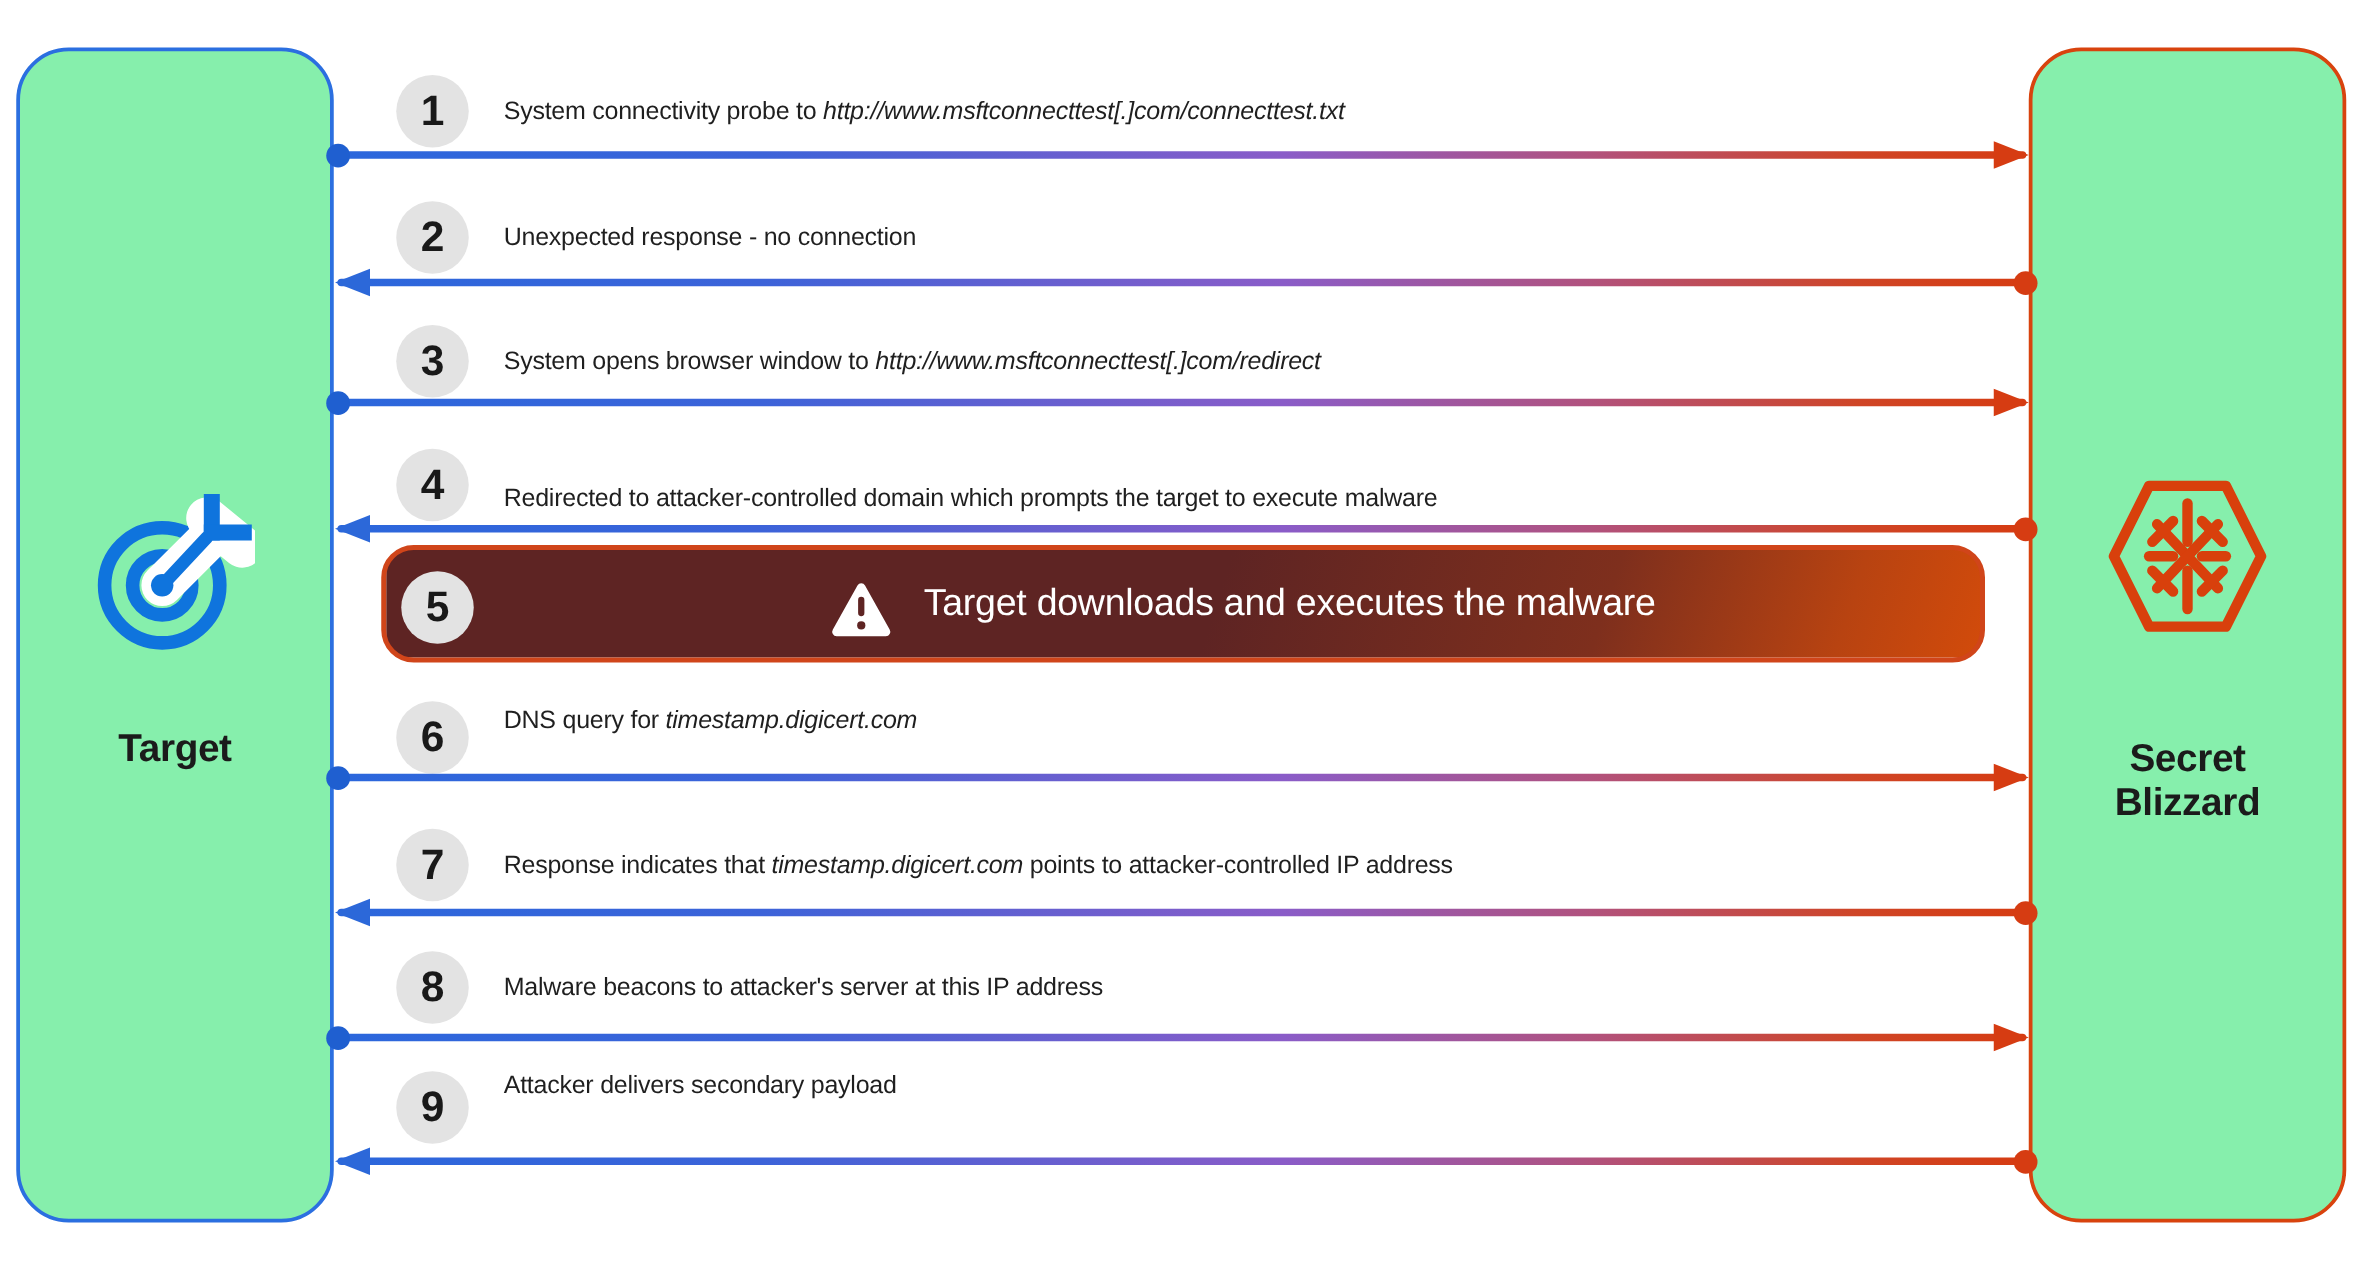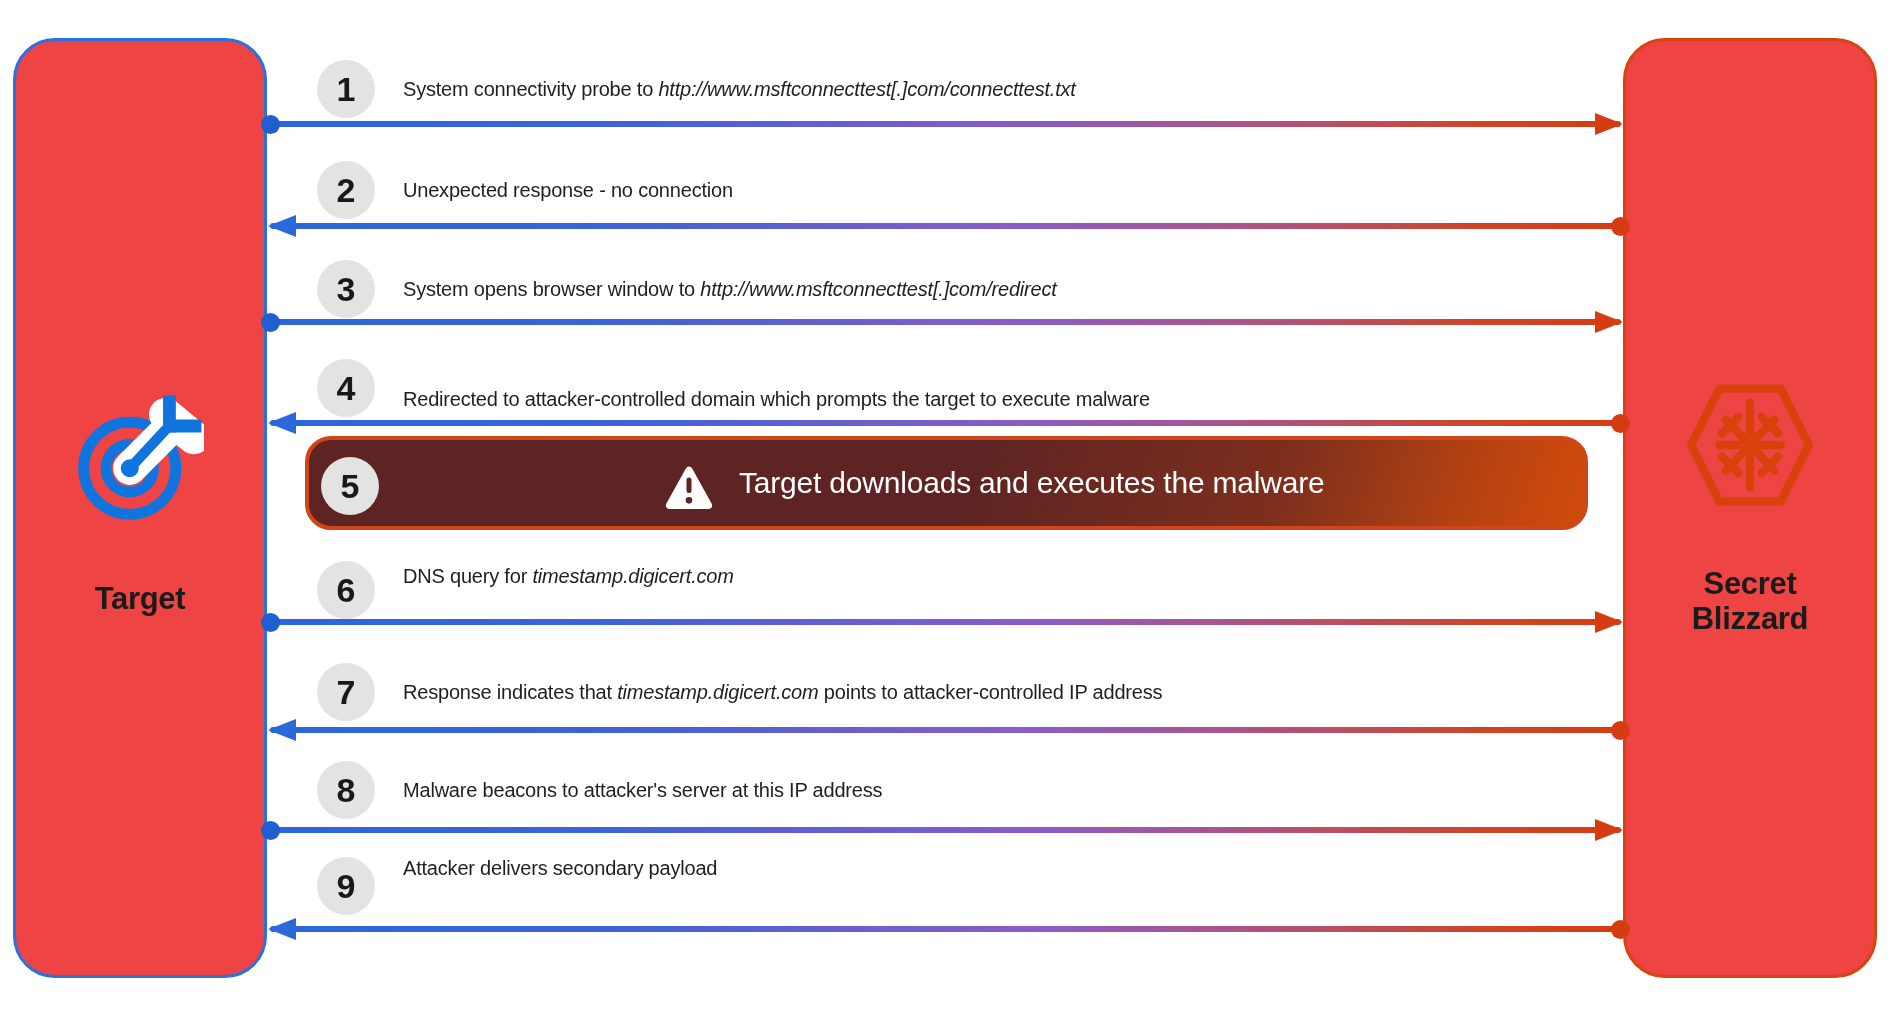--- a/index.html
+++ b/index.html
@@ -1,21 +1,21 @@
 <!DOCTYPE html>
 <html><head>
 <meta charset="utf-8">
 <style>
   html,body{margin:0;padding:0;background:#ffffff;}
   .canvas{
     position:relative;width:1898px;height:1024px;background:#ffffff;overflow:hidden;
     font-family:"Liberation Sans","DejaVu Sans",sans-serif;color:#1f1f1f;
   }
   
-  .lane{position:absolute;top:38px;height:940px;width:254px;background:#ef4444;border-radius:42px;box-sizing:border-box;}
+  .lane{position:absolute;top:38px;height:940px;width:254px;background:#86efac;border-radius:42px;box-sizing:border-box;}
   .lane-left{left:13px;border:3px solid #2b6fe0;}
   .lane-right{left:1623px;border:3px solid #d8430e;}
   .actor-icon{position:absolute;left:50%;transform:translateX(-50%);}
   .actor-label{
     position:absolute;left:0;width:100%;text-align:center;
     font-size:31px;font-weight:700;color:#1b1b1b;line-height:35px;letter-spacing:-0.3px;
   }
   
   .badge{
     position:absolute;width:58px;height:58px;border-radius:50%;background:#e3e3e3;
@@ -78,21 +78,21 @@
         <path d="M50,17 L50,41"></path>
         <path d="M50,59 L50,83"></path>
         <path d="M26,50 L41,50"></path>
         <path d="M59,50 L74,50"></path>
         <path d="M28,41 L41,28"></path>
         <path d="M59,72 L72,59"></path>
         <path d="M59,28 L72,41"></path>
         <path d="M28,59 L41,72"></path>
       </g>
     </svg>
-    <div class="actor-label" style="top:525px">
+    <div class="actor-label" style="top:548px">
       <div>Secret</div>
       <div>Blizzard</div>
     </div>
   </div>
 
   <div id="rows">
       <div>
         <div class="badge" style="left: 317px; top: 60px;">1</div>
         <div class="step-text" style="top: 67px;"><span>System connectivity probe to </span><i>http://www.msftconnecttest[.]com/connecttest.txt</i></div>
         <div class="arrow" style="top: 121px;">

